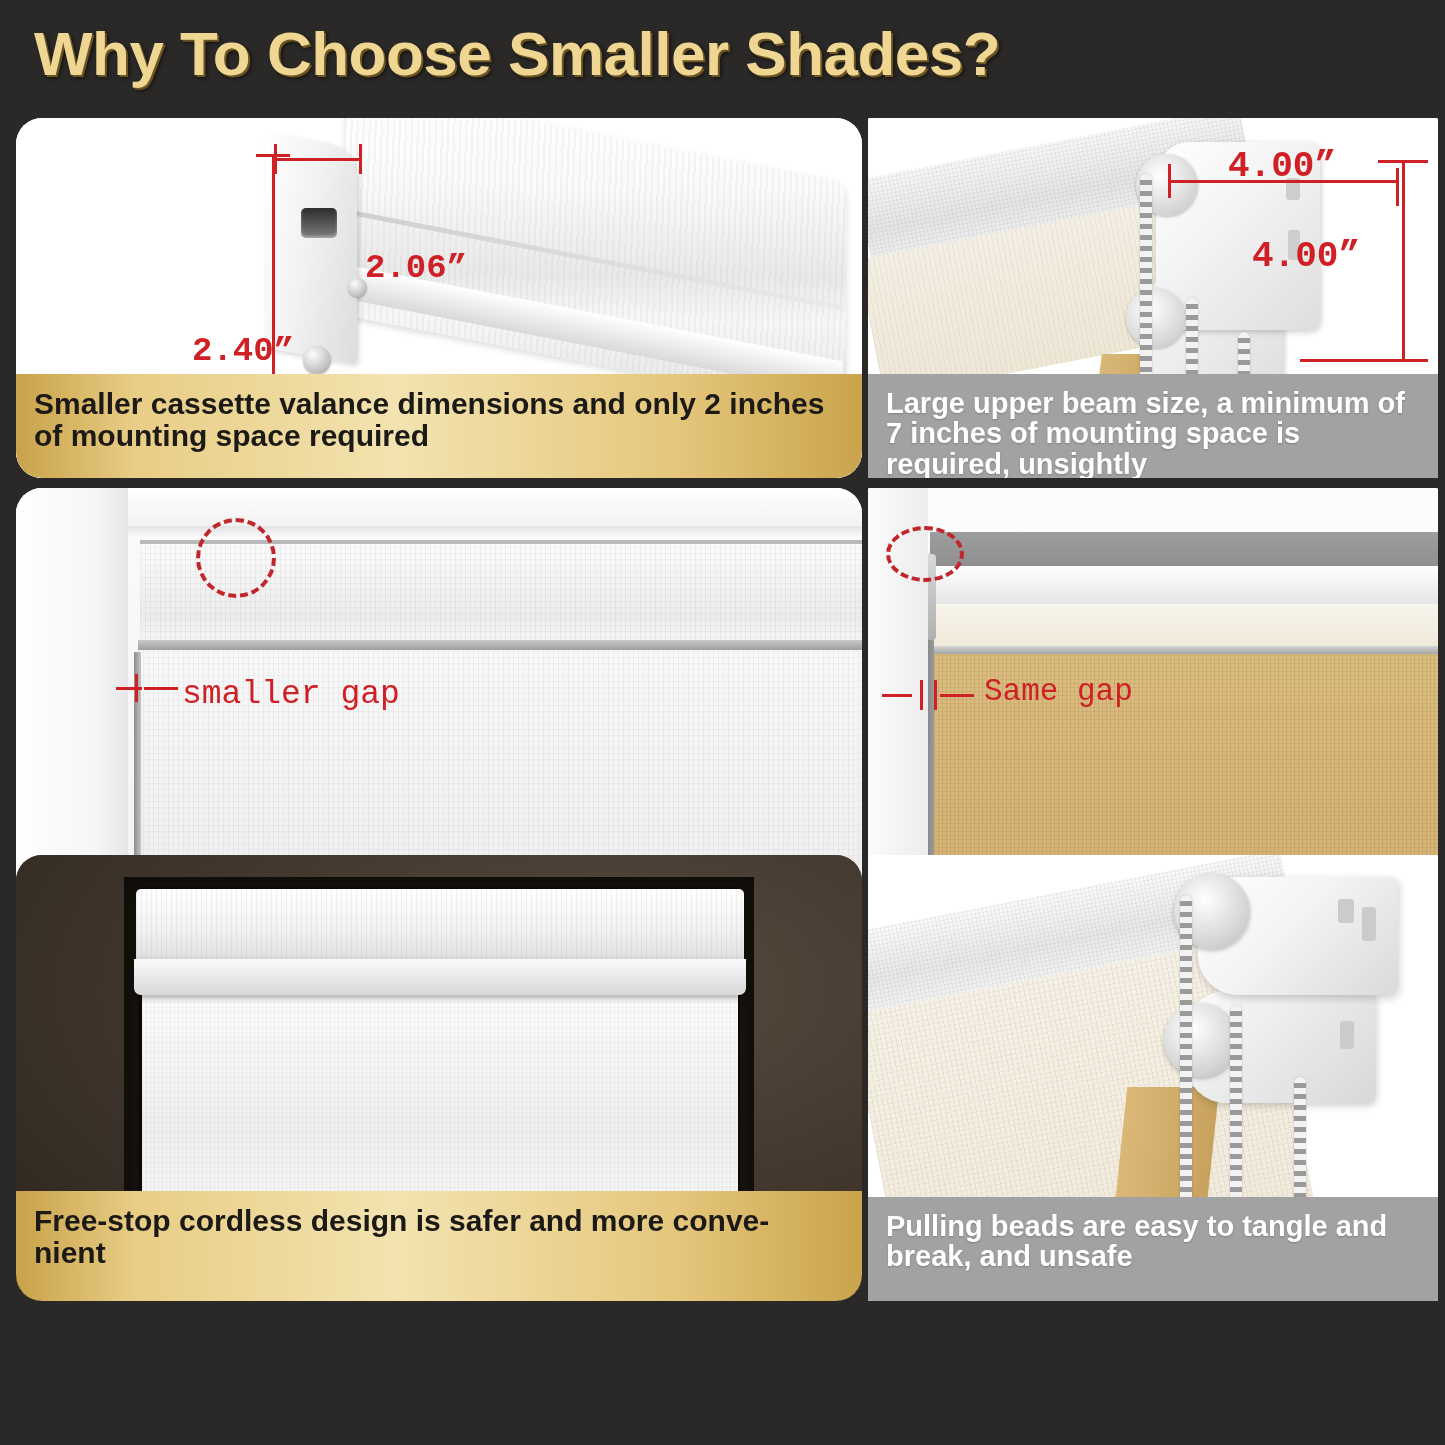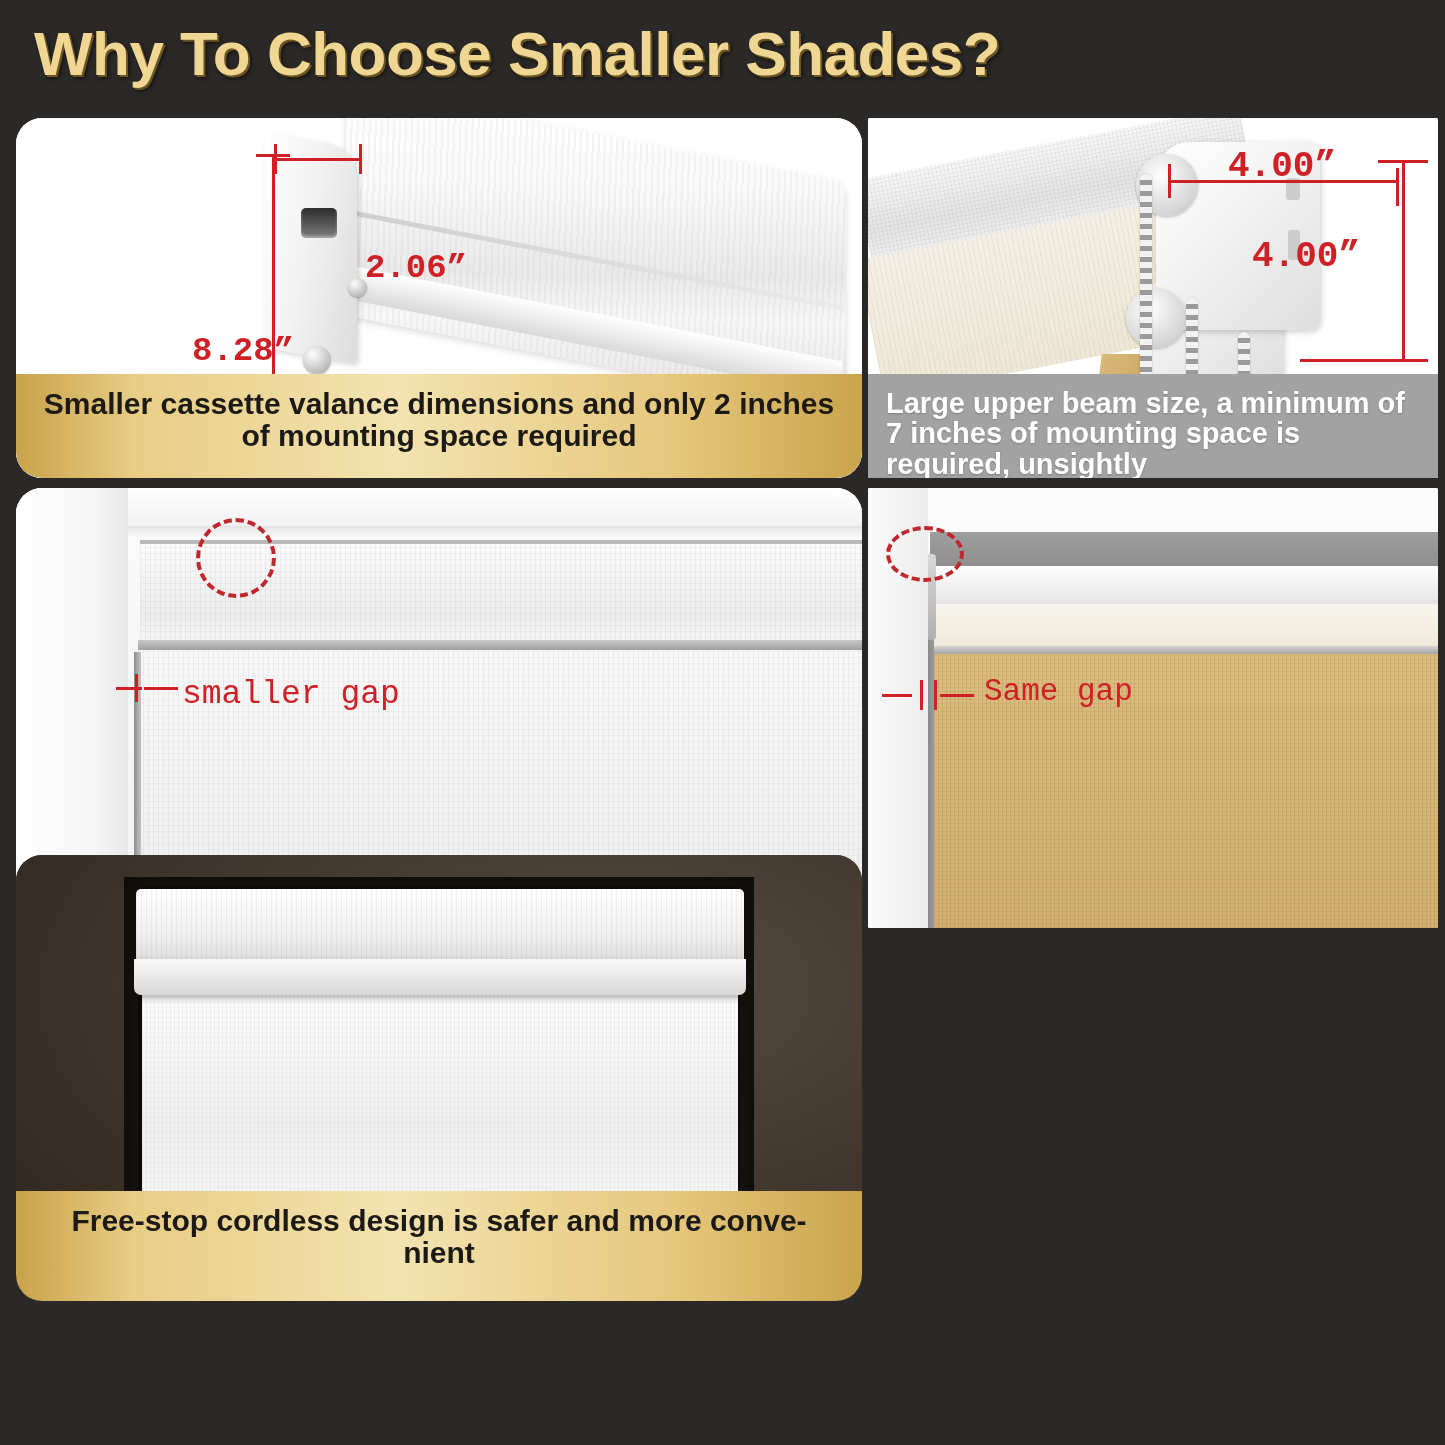--- a/index.html
+++ b/index.html
@@ -44,21 +44,21 @@
     position:absolute;left:0;right:0;bottom:0;
     box-sizing:border-box;
     padding:14px 18px 16px 18px;
     font-size:30px;font-weight:bold;line-height:1.07;
     white-space:pre-line;
   }
   .cap.good{
     background:linear-gradient(90deg,#c9a24a 0%,#e8cd85 14%,#f3e3b0 45%,#e5c77c 78%,#caa44c 100%);
     color:#1c1a17;
     height:104px;
-    border-bottom-left-radius:26px;border-bottom-right-radius:26px;text-align:center;
+    border-bottom-left-radius:26px;border-bottom-right-radius:26px;
   }
   .r3 .cap.good{height:110px;}
   .cap.bad{
     background:#a2a2a2;
     color:#ffffff;
     height:104px;
     font-size:29px;line-height:1.05;
     text-shadow:0 1px 2px rgba(0,0,0,.22);
   }
 
@@ -382,21 +382,21 @@
       <div class="screw s2"></div>
 
       <div class="dline h" style="left:258px;top:40px;width:88px;"></div>
       <div class="dtick" style="left:258px;top:26px;height:30px;"></div>
       <div class="dtick" style="left:343px;top:26px;height:30px;"></div>
       <div class="dim lbl206">2.06”</div>
 
       <div class="dline v" style="left:256px;top:36px;height:296px;"></div>
       <div class="dline h" style="left:240px;top:36px;width:34px;"></div>
       <div class="dline h" style="left:240px;top:329px;width:60px;"></div>
-      <div class="dim lbl549">8.28”</div>
+      <div class="dim lbl549">2.40”</div>
     </div>
     <div class="cap good">Smaller cassette valance dimensions and only 2 inches of mounting space required</div>
   </div>
 
   <div class="card right r1 cR">
     <div class="photo p2">
       <div class="roll"></div>
       <div class="fab"></div>
       <div class="tan"></div>
       <div class="bracket2"></div>
@@ -479,14 +479,32 @@
       <div class="fabric"></div>
       <div class="hembar"></div>
       <div class="tab"></div>
       <div class="headrail"></div>
       <div class="headlip"></div>
     </div>
     <div class="cap good">Free-stop cordless design is safer and more conve-
 nient</div>
   </div>
 
+  <div class="card right r3 cR">
+    <div class="photo p6">
+      <div class="roll"></div>
+      <div class="fab"></div>
+      <div class="tan"></div>
+      <div class="bracket2"></div>
+      <div class="bracket"></div>
+      <div class="disc d1"></div>
+      <div class="disc d2"></div>
+      <div class="notch n1"></div>
+      <div class="notch n2"></div>
+      <div class="notch n3"></div>
+      <div class="chain ch1"></div>
+      <div class="chain ch2"></div>
+      <div class="chain ch3"></div>
+    </div>
+    <div class="cap bad">Pulling beads are easy to tangle and break, and unsafe</div>
+  </div>
 
 </div>
 
 </body></html>

